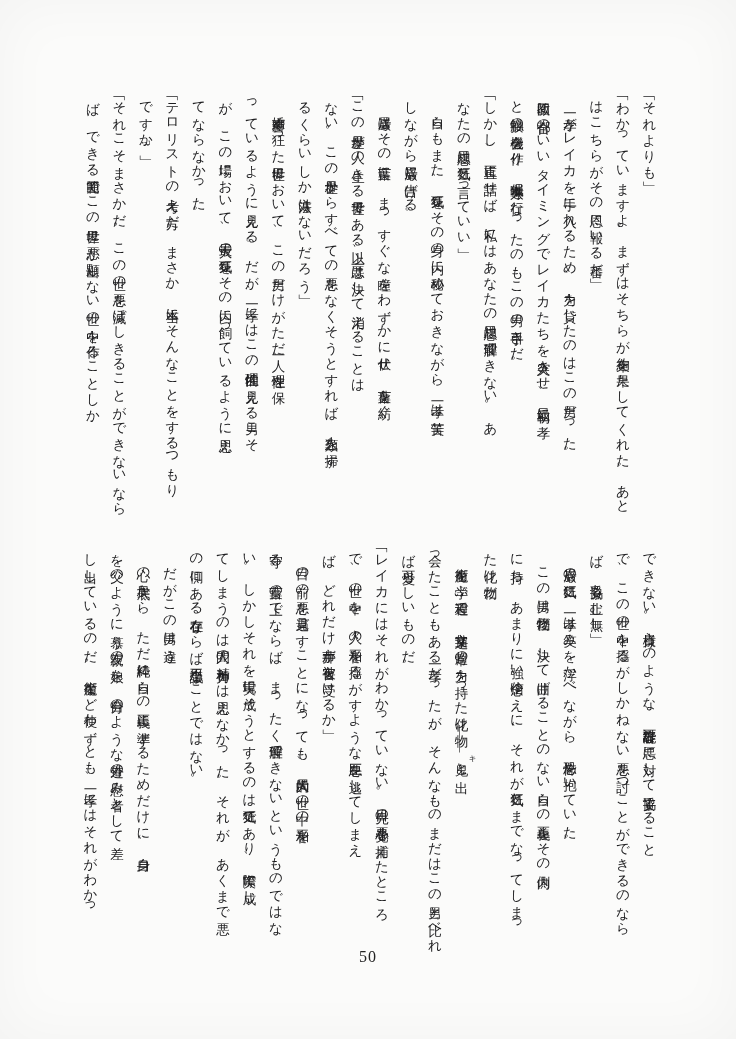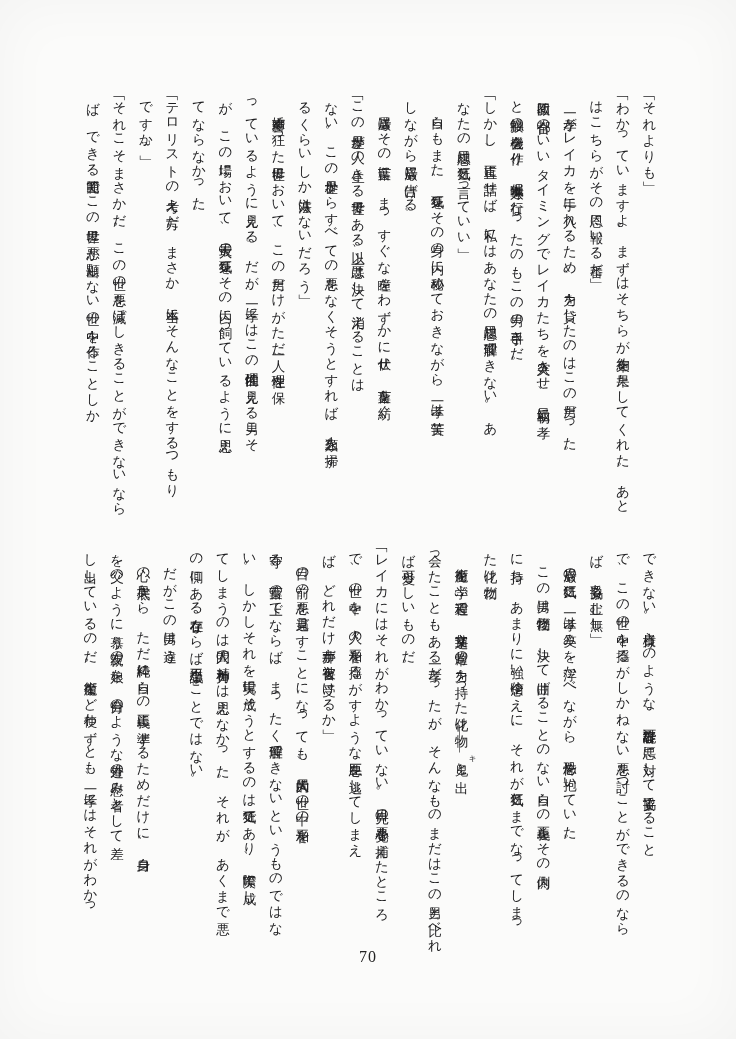--- a/index.html
+++ b/index.html
@@ -112,15 +112,15 @@
     <p class="line">守る。言葉の上でならば、まったく理解できないというものではな</p>
     <p class="line">い。しかしそれを現実に成そうとするのは狂気であり、実際に成し</p>
     <p class="line">てしまうのは人間の精神力とは思えなかった。それが、あくまで悪</p>
     <p class="line">の側にある存在ならば不思議なことではない。</p>
     <p class="line indent">だがこの男は違う。</p>
     <p class="line indent">心の奥底から、ただ純粋に自らの正義に準ずるためだけに、自身</p>
     <p class="line">を父のように慕う親友の娘を、自分のような外道の慰み者として差</p>
     <p class="line">し出しているのだ。魔術など使わずとも、一孝にはそれがわかっ</p>
   </div>
 
-  <div class="page-number">70</div>
+  <div class="page-number">50</div>
 
 </div>
 
 </body></html>

